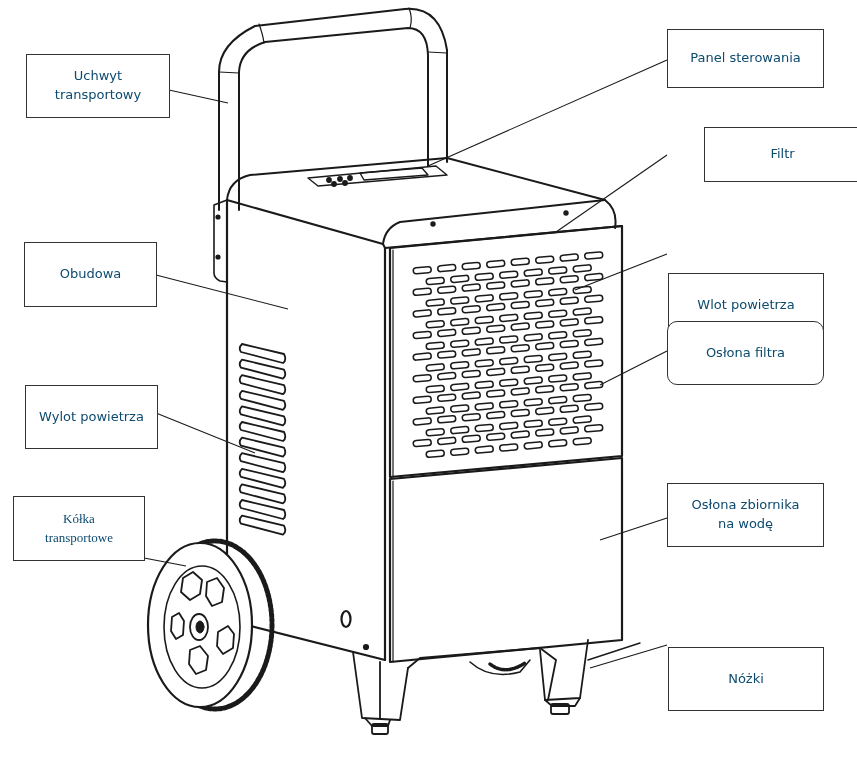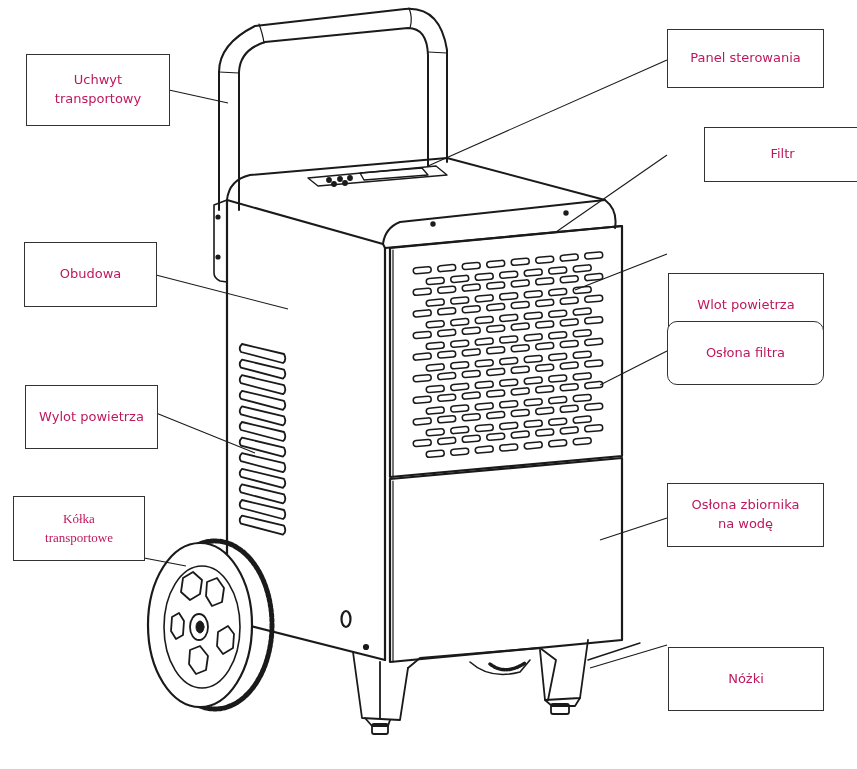--- a/index.html
+++ b/index.html
@@ -5,21 +5,21 @@
     html, body { margin: 0; padding: 0; background: #ffffff; }
     body { width: 857px; height: 769px; position: relative; overflow: hidden; font-family: "Liberation Sans", sans-serif; }
     #diagram { position: absolute; left: 0; top: 0; width: 857px; height: 769px; }
     .label-box {
       position: absolute;
       box-sizing: border-box;
       border: 1.5px solid #333333;
       background: #ffffff;
       display: flex; align-items: center; justify-content: center;
       text-align: center;
-      color: #be185d;
+      color: #0c4a6e;
       font-family: "DejaVu Sans", sans-serif;
       font-size: 13px;
       line-height: 1.45;
       white-space: pre-line;
     }
     .stroke { fill: none; stroke: #1a1a1a; stroke-linecap: round; stroke-linejoin: round; }
   </style>
 </head>
 <body>
 
@@ -262,21 +262,21 @@
     <line x1="144" y1="558" x2="186" y2="566"></line>
     <line x1="667" y1="60" x2="428" y2="166"></line>
     <line x1="667" y1="155" x2="556" y2="232"></line>
     <line x1="667" y1="254" x2="575" y2="290"></line>
     <line x1="667" y1="351" x2="600" y2="385"></line>
     <line x1="667" y1="518" x2="600" y2="540"></line>
     <line x1="667" y1="645" x2="590" y2="668"></line>
   </g>
 </svg>
 
-<div class="label-box" style="left:26px; top:54px; width:144px; height:72px;">Uchwyt
+<div class="label-box" style="left:26px; top:54px; width:144px; height:64px;">Uchwyt
 transportowy</div>
 <div class="label-box" style="left:24px; top:242px; width:133px; height:65px;">Obudowa</div>
 <div class="label-box" style="left:25px; top:385px; width:133px; height:64px;">Wylot powietrza</div>
 <div class="label-box" style="left:13px; top:496px; width:132px; height:65px;font-family:Liberation Serif, serif;">Kółka
 transportowe</div>
 <div class="label-box" style="left:667px; top:29px; width:157px; height:59px;">Panel sterowania</div>
 <div class="label-box" style="left:704px; top:127px; width:157px; height:55px;">Filtr</div>
 <div class="label-box" style="left:668px; top:226px; width:156px; height:64px;margin-top:47px;">Wlot powietrza</div>
 <div class="label-box" style="left:667px; top:321px; width:157px; height:64px;border-radius:10px;">Osłona filtra</div>
 <div class="label-box" style="left:667px; top:483px; width:157px; height:64px;">Osłona zbiornika

